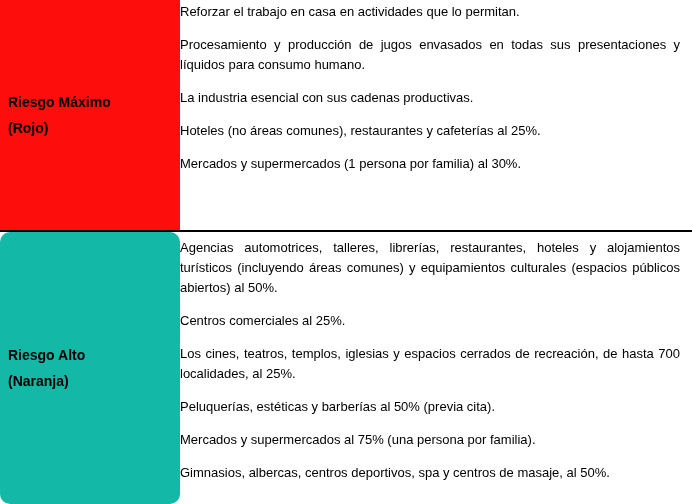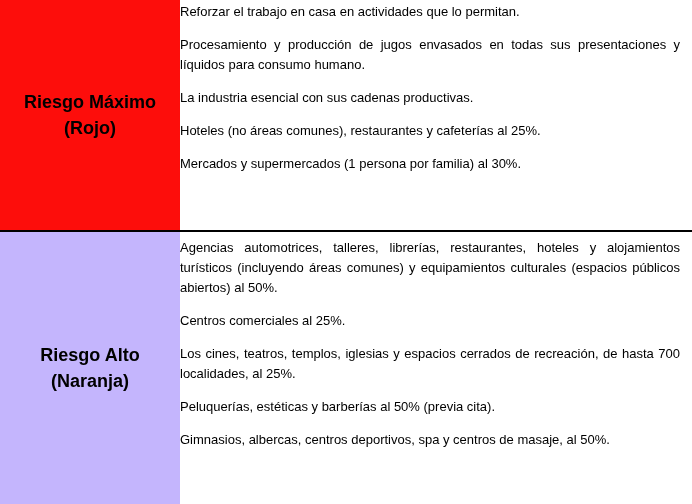--- a/index.html
+++ b/index.html
@@ -28,33 +28,34 @@
   .row-orange {
     height: 272px;
   }
   .label-cell {
     width: 180px;
     box-sizing: border-box;
     flex: 0 0 180px;
     display: flex;
     flex-direction: column;
     justify-content: center;
-    align-items: center;
+    align-items: flex-start;
     padding: 0 8px;
-    font-size: 18px;
+    font-size: 14px;
     font-weight: bold;
     color: #000000;
     text-align: center;
     line-height: 26px;
   }
   .label-cell.red {
     background: #fd0d0b;
   }
   .label-cell.orange {
-    background: #c4b5fd;
+    background: #14b8a6;
+    border-radius: 10px;
   }
   .content-cell {
     flex: 1 1 auto;
     box-sizing: border-box;
     padding: 0 0 0 0;
     background: #ffffff;
   }
   .row-red .content-cell {
     border-bottom: 2px solid #000000;
   }
@@ -118,18 +119,19 @@
     <div class="label-cell orange">
       <span class="label-line">Riesgo Alto</span>
       <span class="label-line">(Naranja)</span>
     </div>
     <div class="content-cell">
       <div class="plist">
         <p class="para">Agencias automotrices, talleres, librerías, restaurantes, hoteles y alojamientos turísticos (incluyendo áreas comunes) y equipamientos culturales (espacios públicos abiertos) al 50%.</p>
         <p class="para">Centros comerciales al 25%.</p>
         <p class="para">Los cines, teatros, templos, iglesias y espacios cerrados de recreación, de hasta 700 localidades, al 25%.</p>
         <p class="para">Peluquerías, estéticas y barberías al 50% (previa cita).</p>
+        <p class="para">Mercados y supermercados al 75% (una persona por familia).</p>
         <p class="para">Gimnasios, albercas, centros deportivos, spa y centros de masaje, al 50%.</p>
       </div>
     </div>
   </div>
 
 </div>
 
 </body></html>

